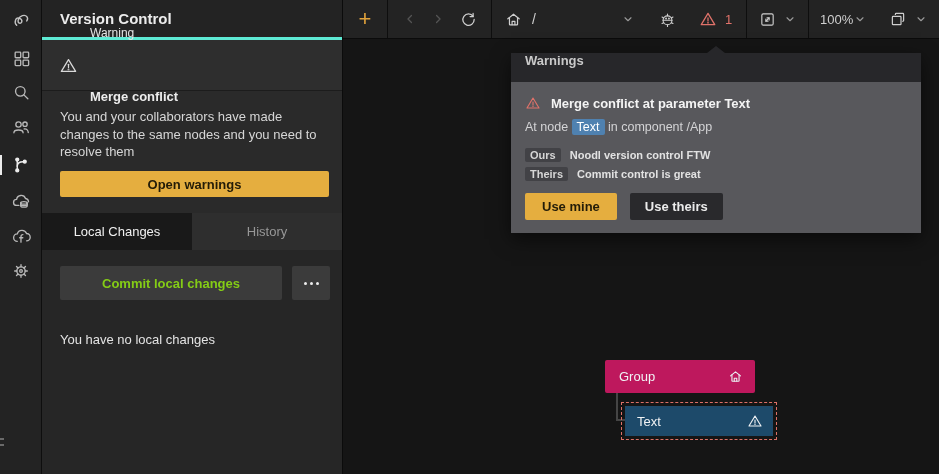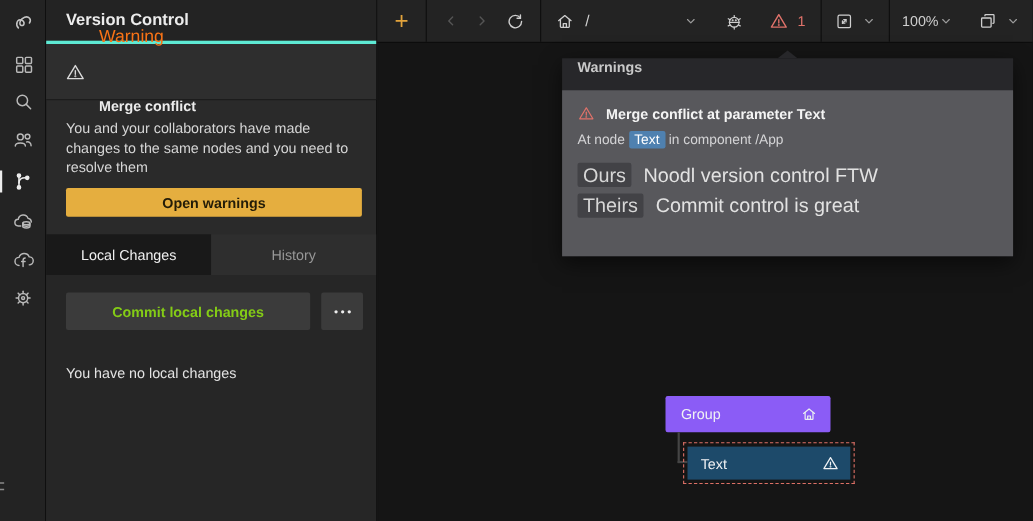--- a/index.html
+++ b/index.html
@@ -32,21 +32,21 @@
   }
   .panel-header {
     height:40px; background:#232323; border-bottom:3px solid #5eead4;
     display:flex; align-items:center; padding-left:18px;
   }
   .panel-title { font-size:15px; font-weight:bold; color:#ececec; }
   .warning-banner {
     height:51px; background:#2e2e2e; border-bottom:1px solid #1c1c1c;
     display:flex; align-items:center; gap:12px; padding-left:17px;
   }
-  .warning-banner .kicker { color:#f97316; font-size:16px; line-height:15px; }
+  .warning-banner .kicker { color:#e5e5e5; font-size:12px; line-height:15px; }
   .warning-banner .msg { color:#ececec; font-size:13px; font-weight:bold; line-height:16px;margin-top:48px; }
   .panel-desc {
     padding:17px 18px 0 18px; color:#d6d6d6; line-height:1.35; font-size:13px;
   }
   .open-warnings-btn {
     position:absolute; left:18px; top:171px; width:269px; height:26px;
     background:#e5ae3f; border:none; border-radius:2px;
     color:#231c08; font-weight:bold; font-size:13px; font-family:inherit; cursor:pointer;
   }
   .tabs { position:absolute; left:0; top:213px; width:100%; height:37px; display:flex; }
@@ -109,39 +109,39 @@
     height:29px; background:#27272a; display:flex; align-items:flex-start; padding-left:14px;
   }
   .popup-title { color:#c9c9c9; font-weight:bold; font-size:13px; }
   .popup-body { height:151px; background:#58585c; padding:13px 14px; }
   .pw-title-row { display:flex; align-items:center; gap:10px; margin-bottom:9px; }
   .pw-title { color:#f4f4f4; font-weight:bold; font-size:13px; }
   .pw-loc { color:#d4d4d6; font-size:12.5px; margin-bottom:15px; }
   .node-badge {
     background:#4f81b0; color:#ffffff; padding:1px 5px; border-radius:2px; font-size:12.5px;
   }
-  .pw-row { font-size:18px; color:#e2e2e2; margin-bottom:7px; }
+  .pw-row { font-size:11px; color:#e2e2e2; margin-bottom:7px;font-weight:bold; }
   .pw-row.last { margin-bottom:13px; }
   .side-badge {
     background:#424246; color:#d6d6d6; padding:1px 5px; border-radius:2px; margin-right:6px;
   }
   .pw-buttons { display:flex; gap:13px; }
   .btn-use-mine {
     background:#e5ae3f; color:#231c08; border:none; border-radius:2px;
     font-weight:bold; font-size:13px; font-family:inherit; padding:6px 17px; cursor:pointer;
   }
   .btn-use-theirs {
     background:#29292c; color:#ececec; border:none; border-radius:2px;
     font-weight:bold; font-size:13px; font-family:inherit; padding:6px 15px; cursor:pointer;
   }
 
   
   .node-group {
     position:absolute; left:605px; top:360px; width:150px; height:33px;
-    background:#8b5cf6; border-radius:2px; display:flex; align-items:center;
+    background:#be185d; border-radius:2px; display:flex; align-items:center;
     padding:0 12px 0 14px; cursor:pointer;
   }
   .node-label { color:#f0f2f4; font-size:13px; flex:1; }
   .connector-v { position:absolute; left:616px; top:393px; width:2px; height:28px; background:#454545; }
   .connector-h { position:absolute; left:616px; top:419px; width:9px; height:2px; background:#454545; }
   .node-conflict-wrap {
     position:absolute; left:621px; top:402px; width:156px; height:38px;
     border:1.5px dashed #dd7066; padding:3px; cursor:pointer;
   }
   .node-text {
@@ -448,16 +448,20 @@
         <span>in component /App</span>
       </div>
       <div class="pw-row">
         <span class="side-badge">Ours</span>
         <span>Noodl version control FTW</span>
       </div>
       <div class="pw-row last">
         <span class="side-badge">Theirs</span>
         <span>Commit control is great</span>
       </div>
+      <div class="pw-buttons">
+        <button class="btn-use-mine">Use mine</button>
+        <button class="btn-use-theirs">Use theirs</button>
+      </div>
     </div>
   </div>
 
 </div>
 
 </body></html>

